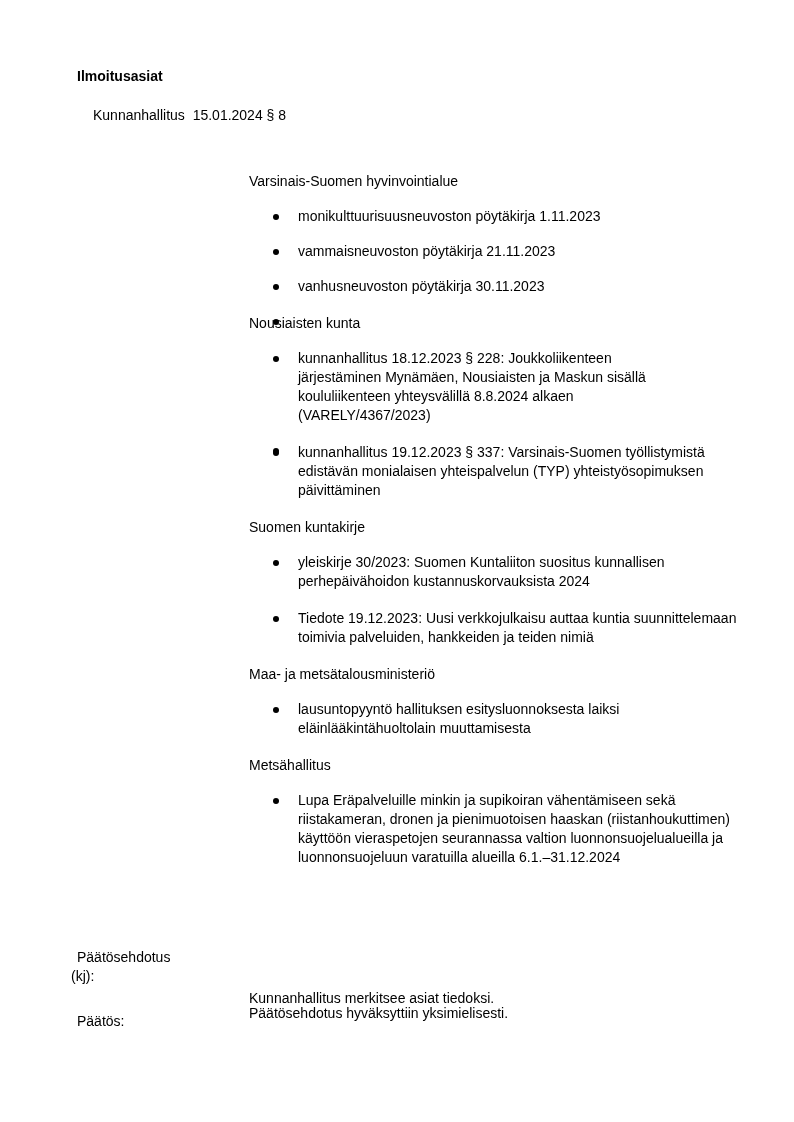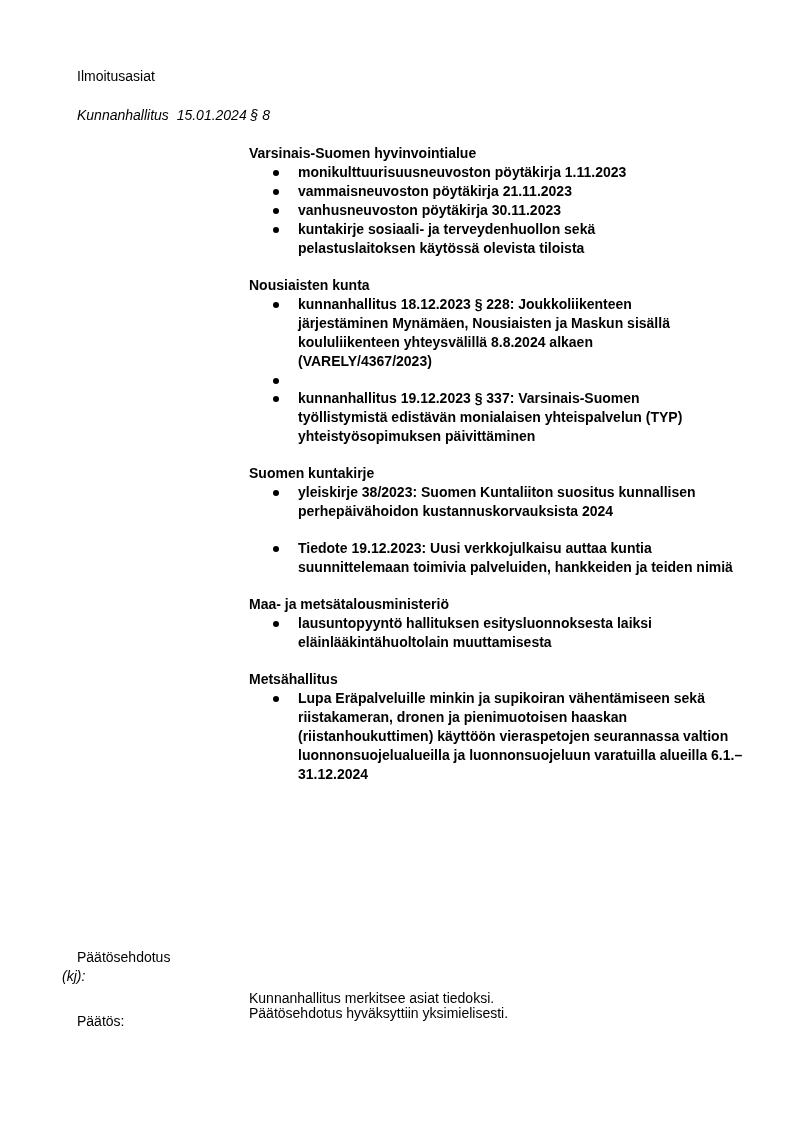--- a/index.html
+++ b/index.html
@@ -1,72 +1,72 @@
 <!DOCTYPE html>
 <html><head>
 <meta charset="utf-8">
 <style>
   html, body { margin: 0; padding: 0; background: #ffffff; }
   body {
     width: 794px; height: 1122px; position: relative; overflow: hidden;
     font-family: "Liberation Sans", sans-serif; font-size: 14px; color: #000;
     line-height: 19px;
   }
-  .page-title { position: absolute; left: 77px; top: 67px; font-weight: normal; }
-  .meeting-ref { position: absolute; left: 77px; top: 106px; white-space: pre; font-style: italic; }
-  .content { position: absolute; left: 249px; top: 144px; width: 500px; font-weight: bold; }
+  .page-title { position: absolute; left: 77px; top: 67px; font-weight: bold; }
+  .meeting-ref { position: absolute; left: 93px; top: 106px; white-space: pre; }
+  .content { position: absolute; left: 249px; top: 172px; width: 500px; }
   .group { margin-bottom: 18px; }
   .group-title { }
   ul { list-style: none; margin: 0; padding: 0; }
-  li { position: relative; padding-left: 49px; }
+  li { position: relative; padding-left: 49px; margin-top: 16px; }
   li .bullet {
     position: absolute; left: 24px; top: 7px; width: 6px; height: 6px;
     border-radius: 50%; background: #000;
   }
   .decision-label-1 { position: absolute; left: 77px; top: 948px; }
-  .decision-label-2 { position: absolute; left: 62px; top: 967px; font-style: italic; }
+  .decision-label-2 { position: absolute; left: 71px; top: 967px; }
   .decision-text { position: absolute; left: 249px; top: 989px; }
   .final-label { position: absolute; left: 77px; top: 1004px; margin-top: 8px; }
   .final-text { position: absolute; left: 249px; top: 1004px; }
 </style>
 </head>
 <body>
 
 <div class="page-title">Ilmoitusasiat</div>
 <div class="meeting-ref">Kunnanhallitus  15.01.2024 § 8</div>
 
 <div class="content">
   <div class="group">
     <div class="group-title">Varsinais-Suomen hyvinvointialue</div>
     <ul>
       <li><span class="bullet"></span><span>monikulttuurisuusneuvoston  pöytäkirja 1.11.2023</span></li>
       <li><span class="bullet"></span><span>vammaisneuvoston pöytäkirja 21.11.2023</span></li>
       <li><span class="bullet"></span><span>vanhusneuvoston pöytäkirja 30.11.2023</span></li>
-      <li style="width:320px"><span class="bullet"></span><span>kuntakirje sosiaali- ja terveydenhuollon sekä pelastuslaitoksen käytössä olevista tiloista</span></li>
+      <li style="width:320px"><span class="bullet"></span></li>
     </ul>
   </div>
 
   <div class="group">
     <div class="group-title">Nousiaisten kunta</div>
     <ul>
       <li style="width:390px"><span class="bullet"></span><span>kunnanhallitus  18.12.2023 § 228: Joukkoliikenteen järjestäminen Mynämäen, Nousiaisten ja Maskun sisällä koululiikenteen yhteysvälillä 8.8.2024 alkaen (VARELY/4367/2023)</span></li>
       <li style="width:450px"><span class="bullet"></span></li>
     </ul>
   </div>
 
   <div class="group">
     <ul>
       <li style="width:420px"><span class="bullet"></span><span>kunnanhallitus  19.12.2023 § 337: Varsinais-Suomen työllistymistä edistävän monialaisen yhteispalvelun (TYP) yhteistyösopimuksen päivittäminen</span></li>
     </ul>
   </div>
 
   <div class="group">
     <div class="group-title">Suomen kuntakirje</div>
     <ul>
-      <li style="width:450px"><span class="bullet"></span><span>yleiskirje 38/2023: Suomen Kuntaliiton suositus kunnallisen perhepäivähoidon kustannuskorvauksista 2024</span></li>
+      <li style="width:450px"><span class="bullet"></span><span>yleiskirje 30/2023: Suomen Kuntaliiton suositus kunnallisen perhepäivähoidon kustannuskorvauksista 2024</span></li>
     </ul>
   </div>
 
   <div class="group">
     <ul>
       <li style="width:440px"><span class="bullet"></span><span>Tiedote 19.12.2023: Uusi verkkojulkaisu auttaa kuntia suunnittelemaan toimivia palveluiden, hankkeiden ja teiden nimiä</span></li>
     </ul>
   </div>
 
   <div class="group">

